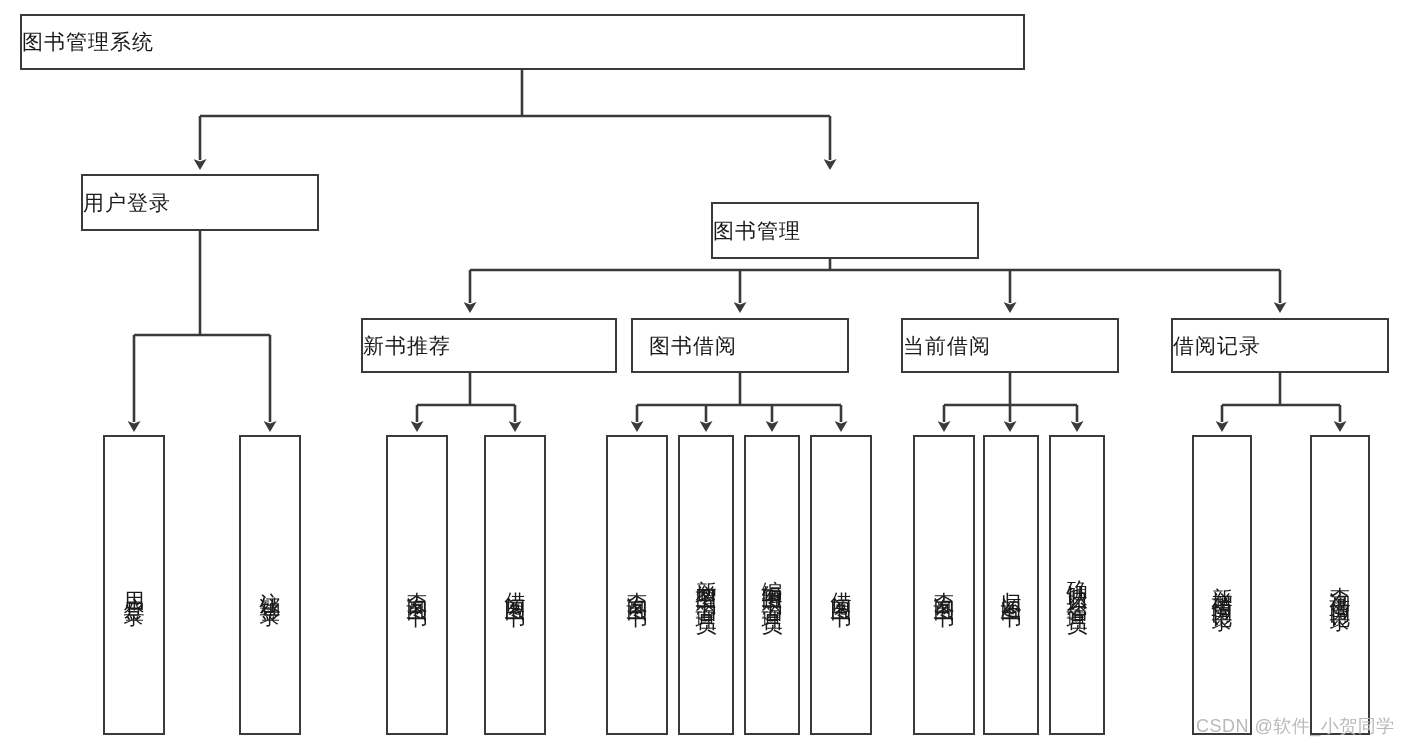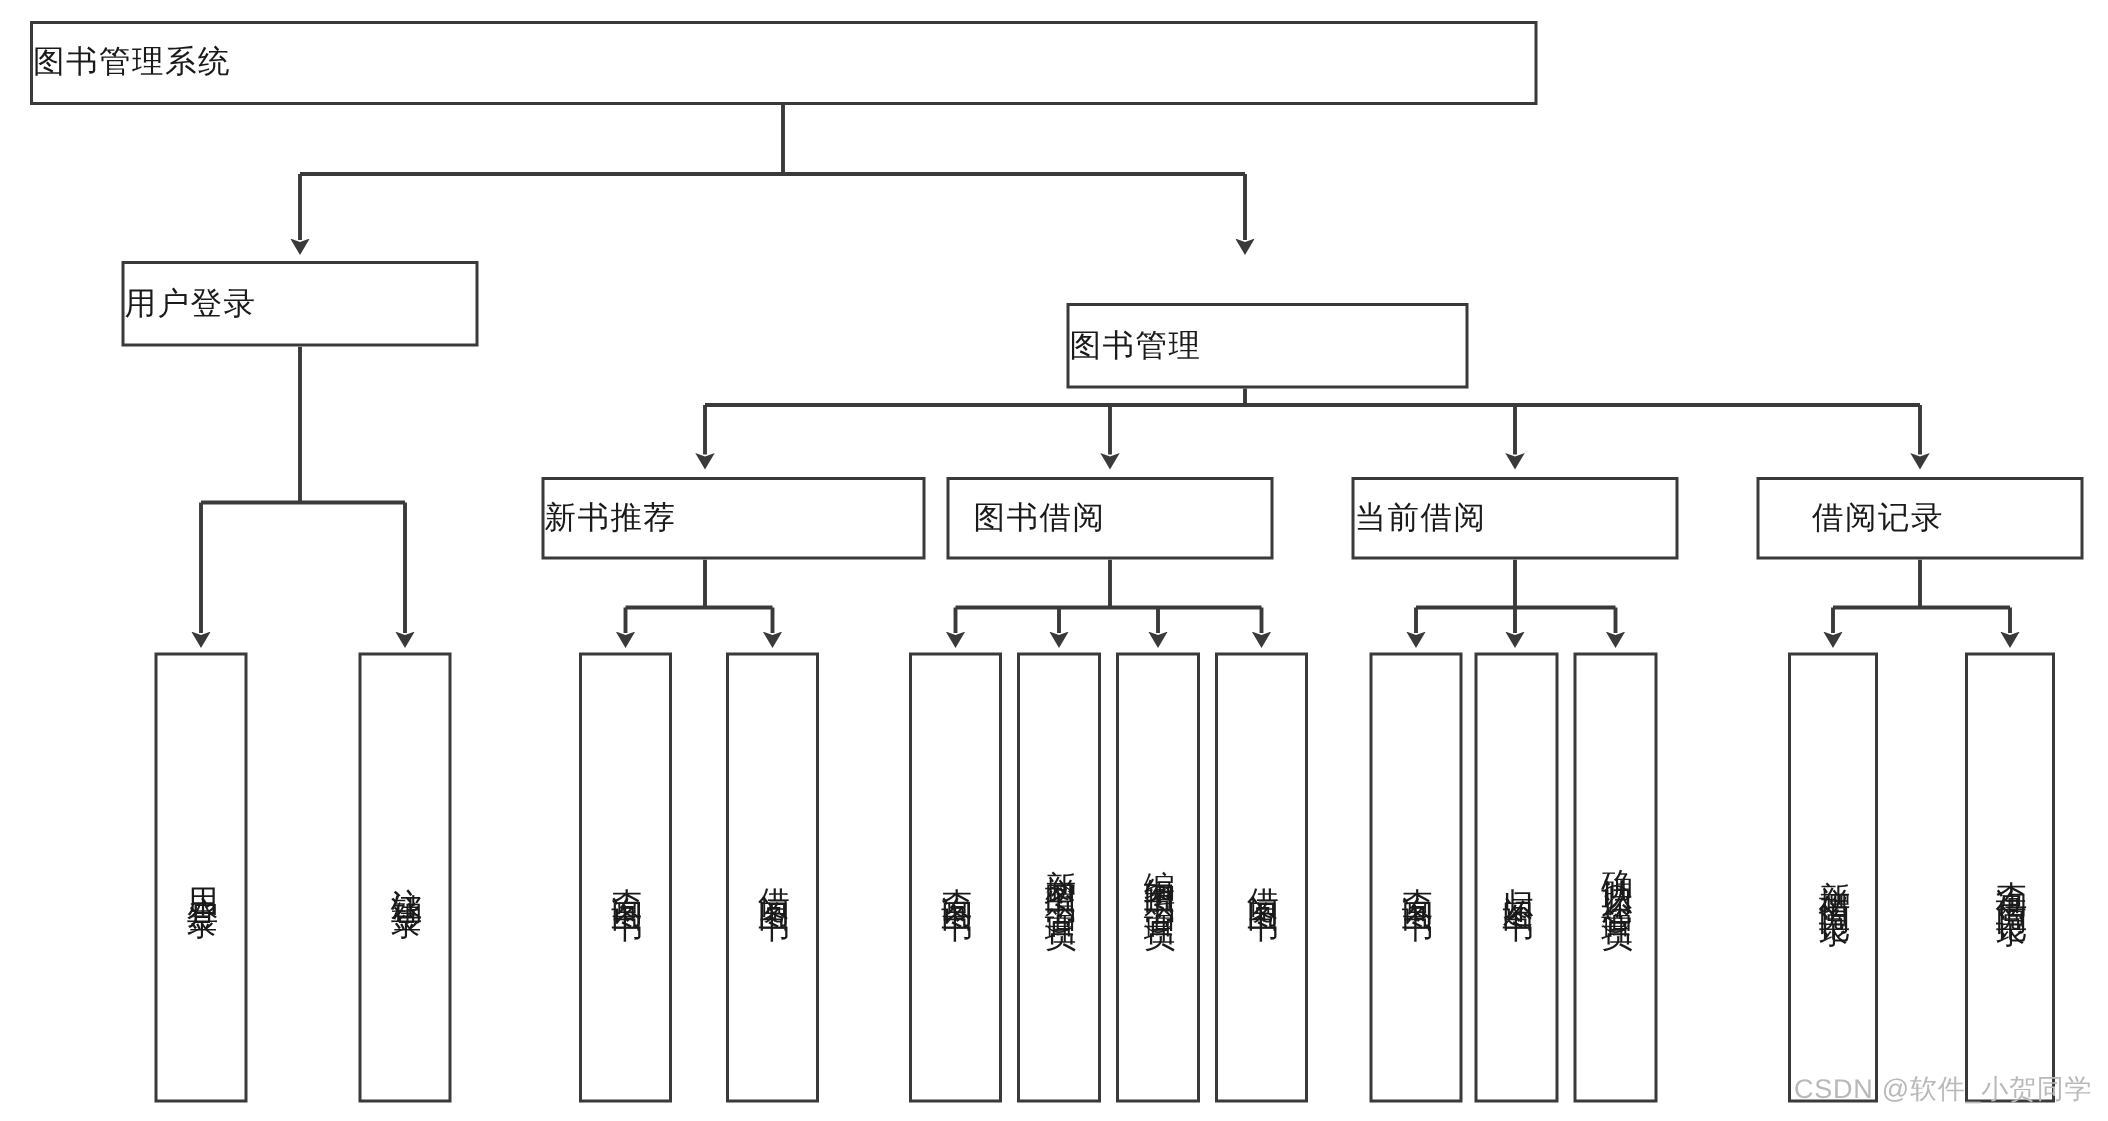--- a/index.html
+++ b/index.html
@@ -139,21 +139,21 @@
   </div>
 
   <div class="node horizontal" style="left:631px; top:318px; width:218px; height:55px;padding-left:16px;">
     <span>图书借阅</span>
   </div>
 
   <div class="node horizontal" style="left:901px; top:318px; width:218px; height:55px;">
     <span>当前借阅</span>
   </div>
 
-  <div class="node horizontal" style="left:1171px; top:318px; width:218px; height:55px;padding-left:35px;">
+  <div class="node horizontal" style="left:1171px; top:318px; width:218px; height:55px;">
     <span>借阅记录</span>
   </div>
 
   <div class="node vertical" style="left:103px; top:435px; width:62px; height:300px;">
     <span class="vtext">用户登录</span>
   </div>
 
   <div class="node vertical" style="left:239px; top:435px; width:62px; height:300px;">
     <span class="vtext">注销登录</span>
   </div>

